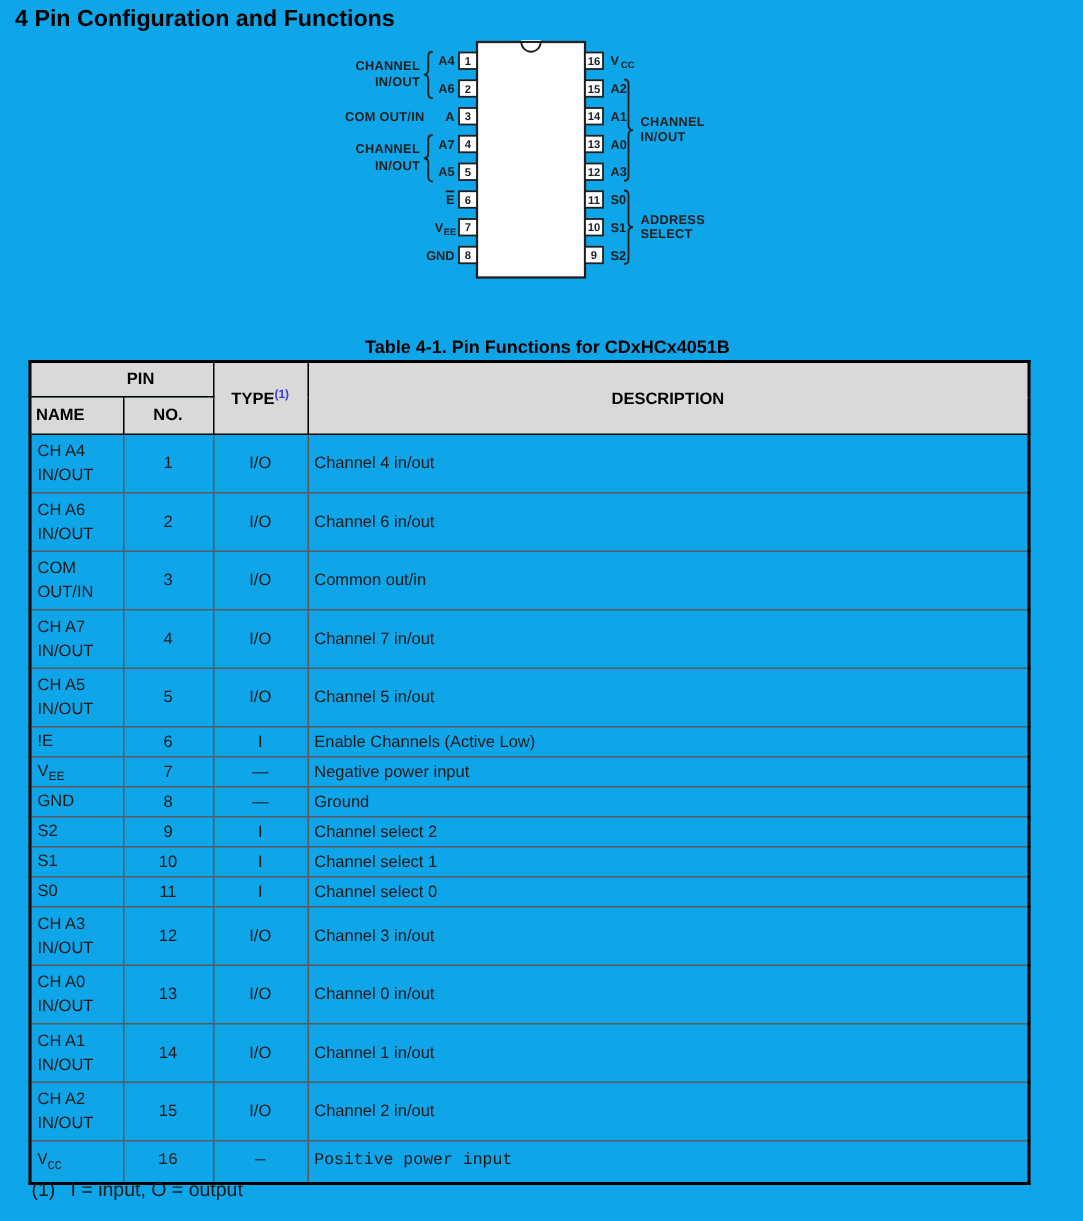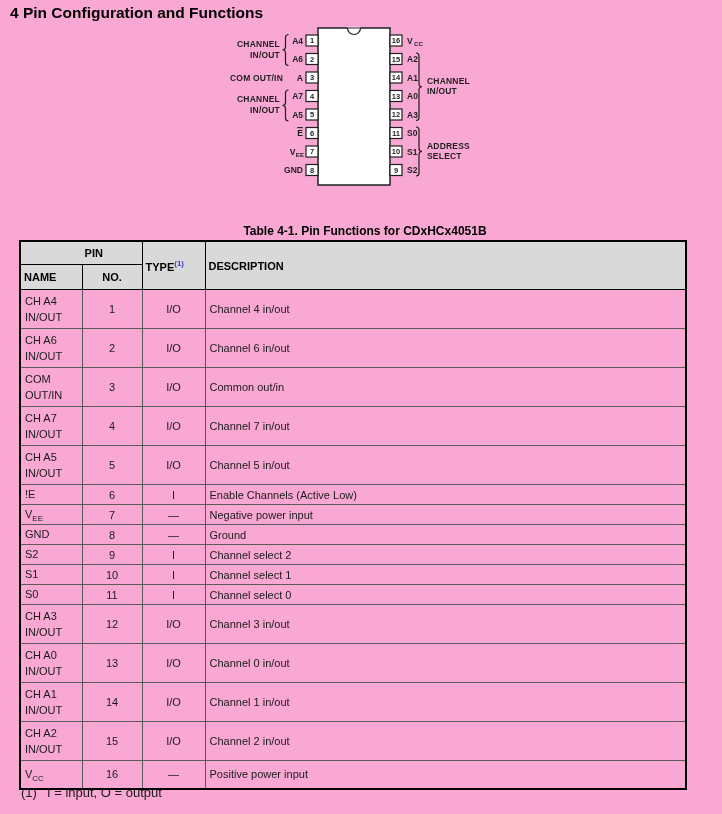--- a/index.html
+++ b/index.html
@@ -1,16 +1,16 @@
 <!DOCTYPE html>
 <html><head>
 <meta charset="utf-8">
 <style>
   html,body{margin:0;padding:0;background:#fff;}
-  .page{position:relative;width:722px;height:814px;background:#f9a8d4;
+  .page{position:relative;width:722px;height:814px;background:#0ea5e9;
         font-family:"Liberation Sans", sans-serif;color:#1a1a1a;overflow:hidden;}
   .section-title{position:absolute;left:10px;top:4px;margin:0;
         font-size:15.5px;font-weight:bold;color:#000;}
   .diagram{position:absolute;left:220px;top:22px;}
   .diagram text{font-family:"Liberation Sans", sans-serif;font-weight:bold;fill:#1f1f1f;}
   .pin-num{font-size:7.5px;}
   .pin-label{font-size:8.5px;}
   .sub-label{font-size:6.2px;}
   .group-label{font-size:8.5px;letter-spacing:.2px;}
   .fig-caption{position:absolute;left:0;top:203px;width:722px;text-align:center;
@@ -18,29 +18,29 @@
   .tbl-caption{position:absolute;left:4px;top:224px;width:722px;text-align:center;
         font-size:12px;font-weight:bold;color:#000;}
   table.pin-table{position:absolute;left:19px;top:240px;width:668px;
         border-collapse:collapse;table-layout:fixed;font-size:11px;color:#1a1a1a;
         border:2px solid #000;}
   .pin-table thead th{background:#d9d9d9;border:1px solid #000;
         font-size:11px;font-weight:bold;color:#000;padding:1px 3px;}
   .pin-table th.h-pin{text-align:center;height:20px;padding-left:28px;}
   .pin-table th.h-name{text-align:left;height:22px;}
   .pin-table th.h-no{text-align:center;}
-  .pin-table th.h-type,.pin-table th.h-desc{text-align:left;vertical-align:middle;margin-left:48px;}
+  .pin-table th.h-type,.pin-table th.h-desc{text-align:center;vertical-align:middle;margin-left:48px;}
   .pin-table sup.note{color:#3b3bd8;font-size:8px;vertical-align:super;font-weight:bold;}
   .pin-table td{border:1px solid #5a5a5a;padding:1px 4px;vertical-align:middle;}
   .pin-table td.c-name{text-align:left;line-height:1.5;}
   .pin-table td.c-no,.pin-table td.c-type{text-align:center;}
   .pin-table td.c-desc{text-align:left;}
   .pin-table tr.two{height:39px;}
   .pin-table tr.one{height:20px;}
-  .pin-table tbody tr:last-child{height:28px;}
+  .pin-table tbody tr:last-child{height:28px;font-family:Liberation Mono, monospace;}
   .pin-table sub{font-size:8px;line-height:0;}
   .footnote{position:absolute;left:21px;top:785px;font-size:13px;color:#1a1a1a;}
   .footnote .marker{display:inline-block;width:26px;}
 </style>
 </head>
 <body>
 
 <div class="page">
 
   <h1 class="section-title">4 Pin Configuration and Functions</h1>

